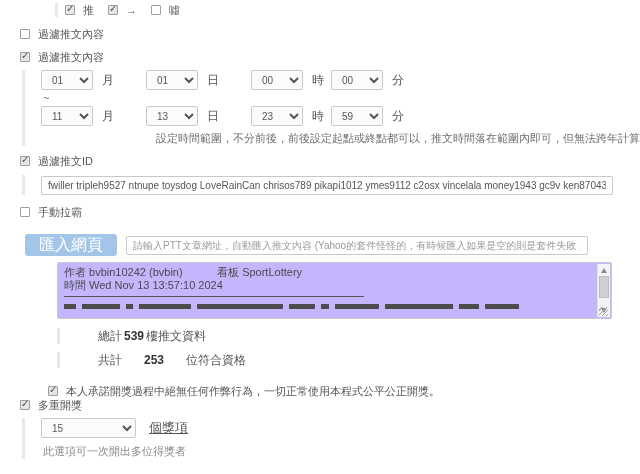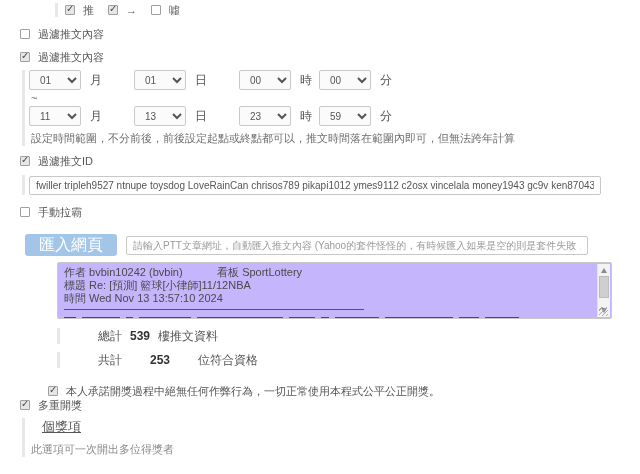--- a/index.html
+++ b/index.html
@@ -10,21 +10,21 @@
 
   
   .cb { display: inline-block; width: 10px; height: 10px; border: 1px solid #9f9f9f;
         background: #fff; border-radius: 1px; position: relative; flex: 0 0 auto; }
   .cb.on { background: #e6e6e6; }
   .cb.on::after { content: "✓"; position: absolute; left: 0px; top: -3px;
         font-size: 10px; color: #4a4a4a; }
   .lbl { font-size: 11px; color: #555; margin-left: 8px; white-space: nowrap; }
 
   
-  .indent { margin-left: 22px; border-left: 3px solid #e8e8e8; padding-left: 4px; }
+  .indent { margin-left: 22px; border-left: 3px solid #e8e8e8; padding-left: 16px; }
 
   
   select { font-family: "Liberation Sans", sans-serif; font-size: 10px; color: #555;
         height: 20px; background: #fbfbfb; border: 1px solid #c9c9c9; border-radius: 2px;
         padding: 0 0 0 6px; }
   .sel-sm { width: 52px; }
   .sel-md { width: 95px; }
   .pair { display: inline-flex; align-items: center; width: 105px; }
   .pair.last { width: auto; }
   .unit { font-size: 12px; color: #555; margin-left: 9px; }
@@ -60,21 +60,21 @@
         border-left: 3.5px solid transparent; border-right: 3.5px solid transparent; }
   .sarrow.up   { top: 4px; border-bottom: 5px solid #8a8a8a; }
   .sarrow.down { bottom: 4px; border-top: 5px solid #8a8a8a; }
   .sthumb { position: absolute; left: 1px; top: 12px; width: 10px; height: 22px;
         background: #cfcfcf; border: 1px solid #bdbdbd; }
   .grip { position: absolute; right: 3px; bottom: 2px; width: 9px; height: 9px;
         background: repeating-linear-gradient(135deg, transparent 0 2px, #a9a9a9 2px 3px); }
 
   .stat-line { margin-left: 57px; border-left: 3px solid #e8e8e8; padding-left: 38px;
         font-size: 12px; height: 16px; display: flex; align-items: center; }
-  .stat-line b { color: #333; margin: 0 8px; text-align: right; }
+  .stat-line b { color: #333; margin: 0 2px; text-align: right; }
 </style>
 </head>
 <body>
 
 <div class="row" style="margin:3px 0 0 55px; border-left:3px solid #e8e8e8; padding-left:7px; height:14px;">
   <span class="cb on"></span>
   <span class="lbl">推</span>
   <span class="cb on" style="margin-left:14px;"></span>
   <span class="lbl">→</span>
   <span class="cb" style="margin-left:14px;"></span>
@@ -122,21 +122,21 @@
     </span>
     <span class="pair">
       <select class="sel-sm"><option>23</option></select>
       <span class="unit">時</span>
     </span>
     <span class="pair last" style="margin-left:-25px;">
       <select class="sel-sm"><option>59</option></select>
       <span class="unit">分</span>
     </span>
   </div>
-  <div class="hint" style="margin:5px 0 0 2px;">設定時間範圍，不分前後，前後設定起點或終點都可以，推文時間落在範圍內即可，但無法跨年計算</div>
+  <div class="hint" style="margin:5px 0 0 2px;text-align:right;">設定時間範圍，不分前後，前後設定起點或終點都可以，推文時間落在範圍內即可，但無法跨年計算</div>
 </div>
 
 <div class="row" style="margin:8px 0 0 20px; height:14px;">
   <span class="cb on"></span>
   <span class="lbl">過濾推文ID</span>
 </div>
 <div class="indent" style="margin-top:7px;">
   <input type="text" style="width: 572px;" value="fwiller tripleh9527 ntnupe toysdog LoveRainCan chrisos789 pikapi1012 ymes9112 c2osx vincelala money1943 gc9v ken870430 yedger2000 f5120475 loveparadox po00002">
 </div>
 
@@ -151,24 +151,20 @@
 </div>
 
 <div class="ptt-box">
   <div class="ptt-line">
     <span class="ptt-author-part">
       <span>作者</span>
       <span>bvbin10242 (bvbin)</span>
     </span>
     <span>看板</span>
     <span>SportLottery</span>
-  </div>
-  <div class="ptt-line">
-    <span>標題</span>
-    <span>Re: [預測] 籃球[小律師]11/12NBA</span>
   </div>
   <div class="ptt-line">
     <span>時間</span>
     <span>Wed Nov 13 13:57:10 2024</span>
   </div>
   <div class="ptt-divider"></div>
   <div class="clip-line">
     <span style="width:12px"></span>
       <span style="width:38px"></span>
       <span style="width:7px"></span>
@@ -205,16 +201,19 @@
   <span class="lbl">本人承諾開獎過程中絕無任何作弊行為，一切正常使用本程式公平公正開獎。</span>
 </div>
 
 <div class="row" style="margin:0 0 0 20px; height:14px;">
   <span class="cb on"></span>
   <span class="lbl">多重開獎</span>
 </div>
 
 <div class="indent" style="margin-top:6px;">
   <div class="row">
+    <select class="sel-md">
+      <option>15</option>
+    </select>
     <span class="unit" style="font-size:13px; margin-left:13px;text-decoration:underline;">個獎項</span>
   </div>
   <div class="hint" style="margin:6px 0 0 2px; color:#8a8a8a;">此選項可一次開出多位得獎者</div>
 </div>
 
 </body></html>

